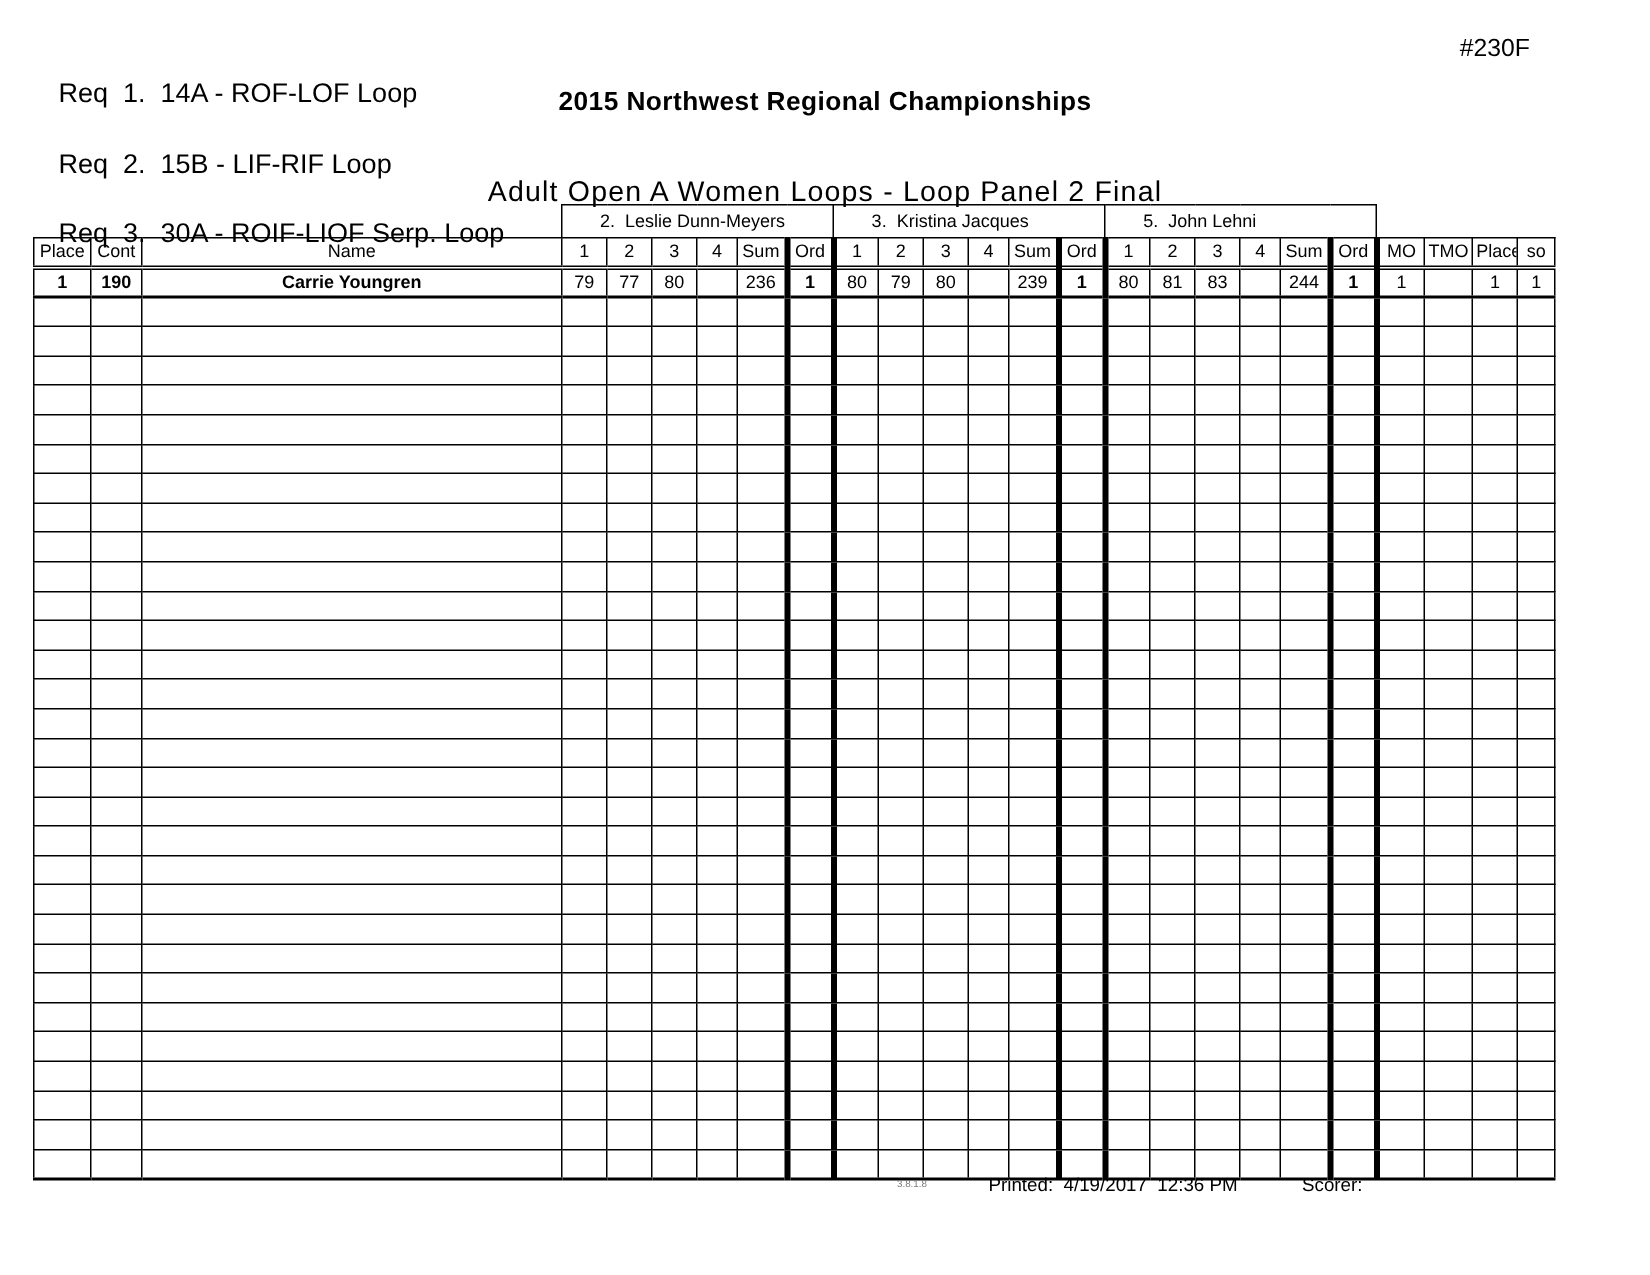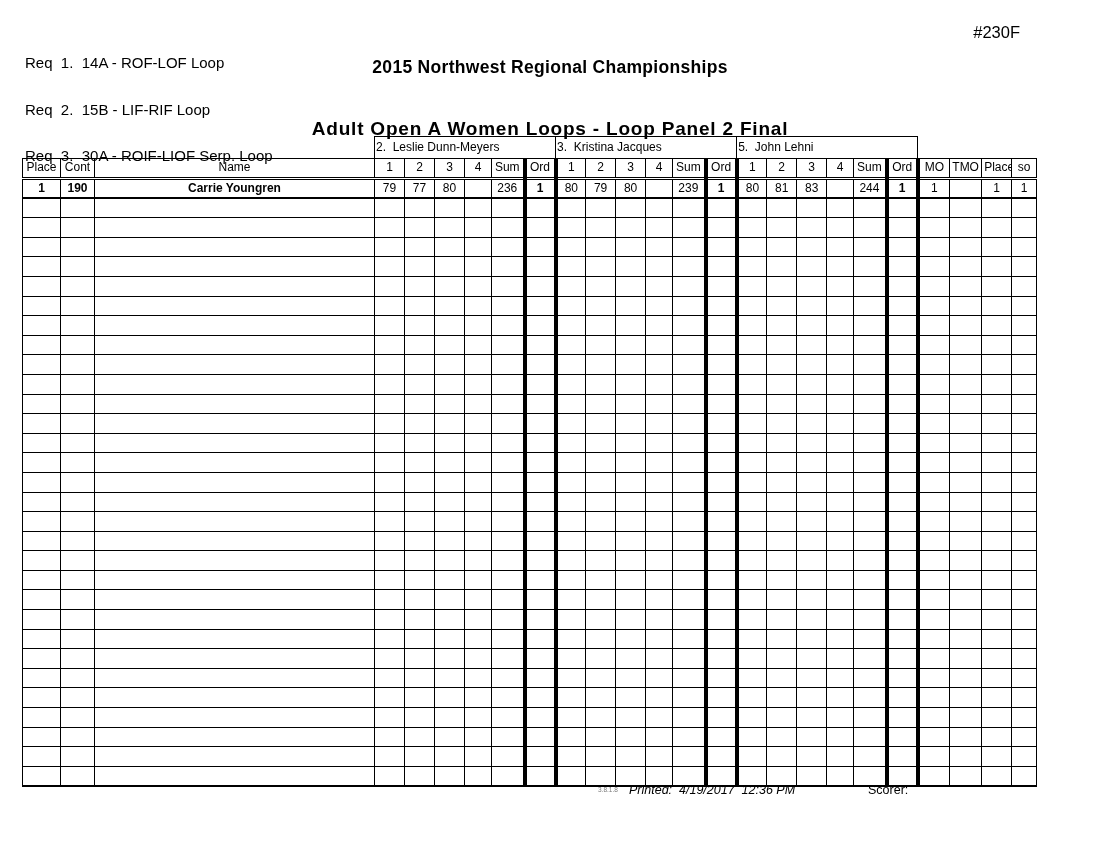--- a/index.html
+++ b/index.html
@@ -3,63 +3,63 @@
 <meta charset="utf-8">
 <style>
   * { margin: 0; padding: 0; box-sizing: border-box; }
   html, body { background: #fff; }
   body {
     width: 1100px; height: 850px; position: relative;
     font-family: "Liberation Sans", "DejaVu Sans", sans-serif;
     color: #000; overflow: hidden;
   }
   .req-block {
-    position: absolute; left: 25px; top: 24px;
-    font-size: 15px; line-height: 15.5px; white-space: pre;
+    position: absolute; left: 39px; top: 24px;
+    font-size: 18px; line-height: 15.5px; white-space: pre;
   }
   .title-block {
     position: absolute; left: 0; top: 21px; width: 1100px;
     text-align: center; white-space: pre;
   }
   .t1 { font-size: 17.5px; font-weight: bold; letter-spacing: 0.3px; }
   .t2 { font-size: 14px; margin-top: 2px; letter-spacing: 0.4px; }
-  .t3 { font-size: 19px; font-weight: bold; margin-top: 4px; letter-spacing: 0.8px; }
+  .t3 { font-size: 19px; font-weight: normal; margin-top: 4px; letter-spacing: 0.8px; }
   .t4 { font-size: 15.5px; margin-top: 4px; letter-spacing: 0.2px; }
   .event-number {
     position: absolute; top: 23px; right: 80px;
     font-size: 16.5px; font-weight: normal;
   }
   table.score-table {
     position: absolute; left: 22px; top: 136px;
     border-collapse: collapse; table-layout: fixed; width: 1014px;
   }
   table.score-table td {
     border: 1px solid #000;
     font-size: 12px; line-height: 1.1;
     padding: 0 2px; overflow: hidden;
     text-align: center; vertical-align: middle;
     white-space: pre;
   }
   tr.judge-row { height: 22px; }
   tr.judge-row td.spacer { border: none; }
   tr.judge-row td.judge-box {
-    border: 1px solid #000; text-align: left; padding-left: 1px;
+    border: 1px solid #000; text-align: left; padding-left: 25px;
   }
   tr.header-row { height: 20px; }
   tr.header-row td { border-bottom: 3px double #000; }
   tr.data-row { height: 19.6px; }
   tr.data-row.filled td { border-bottom: 2px solid #000; }
   tr.data-row.last td { border-bottom: 2px solid #000; }
   td.left { text-align: left; padding-left: 4px; margin-top: 12px; }
   td.pl { text-align: left; padding-left: 7px; }
   td.b { font-weight: bold; }
   td.ord { border-left: 4px solid #000 !important; border-right: 4px solid #000 !important; }
   .footer { position: absolute; left: 0; top: 783px; width: 1100px; font-size: 12.5px; }
   .footer .version { position: absolute; left: 598px; top: 3px; font-size: 6.5px; color: #7a7a7a; }
-  .footer .printed { position: absolute; left: 629px; top: 0; white-space: pre; font-style: italic; }
+  .footer .printed { position: absolute; left: 659px; top: 0; white-space: pre; }
   .footer .scorer { position: absolute; left: 858px; top: 0; margin-left: 10px; }
 </style>
 </head>
 <body>
 
 <div class="req-block">
   <div>Req  1.  14A - ROF-LOF Loop</div>
   <div>Req  2.  15B - LIF-RIF Loop</div>
   <div>Req  3.  30A - ROIF-LIOF Serp. Loop</div>
 </div>

